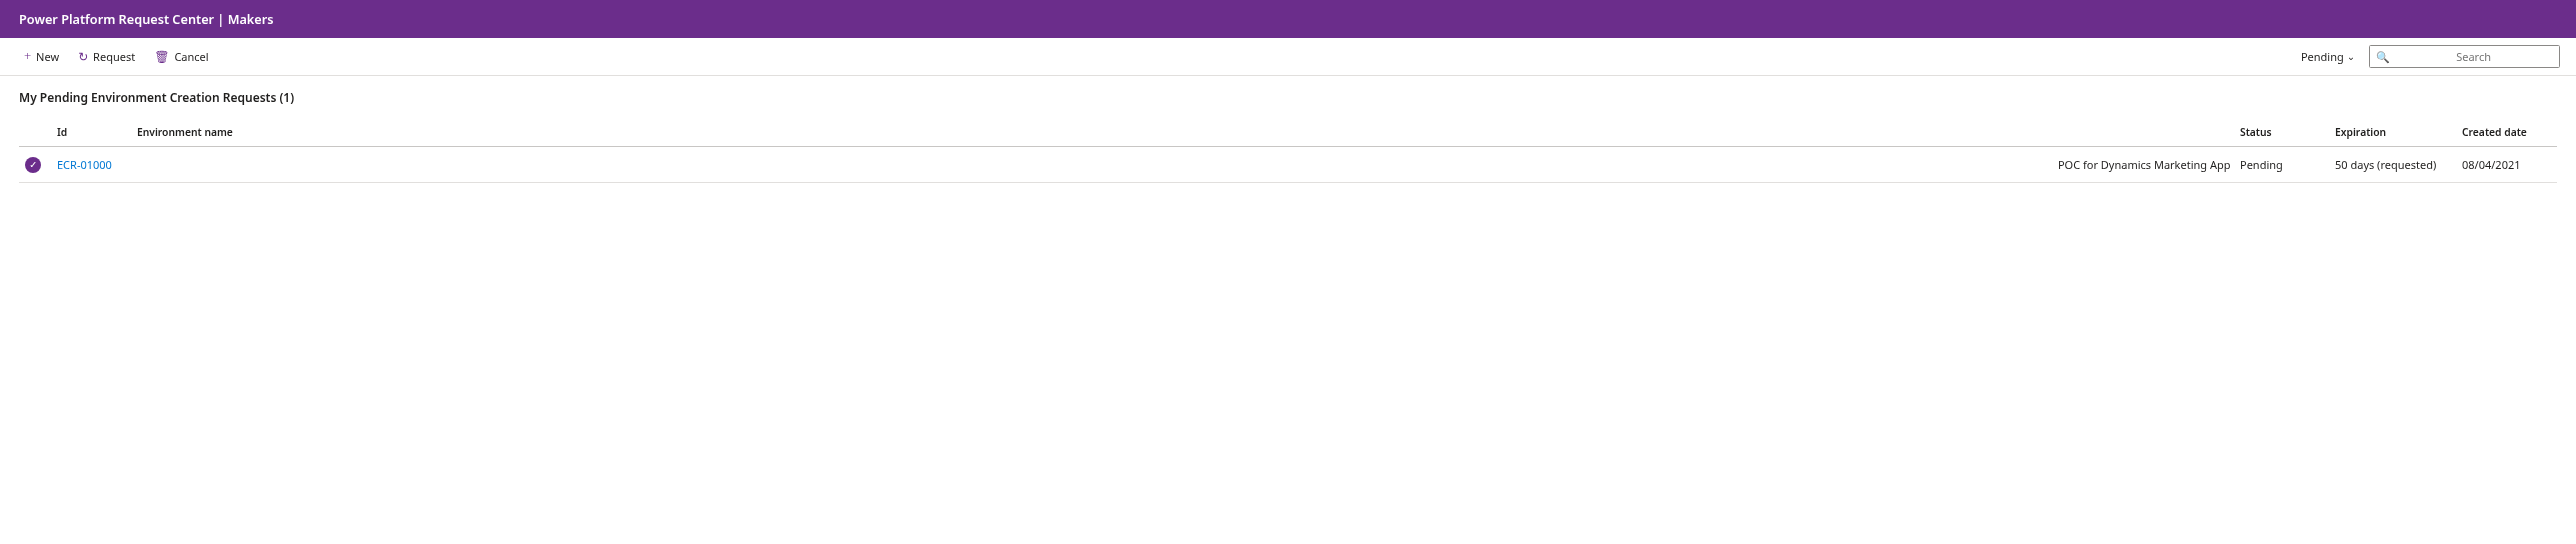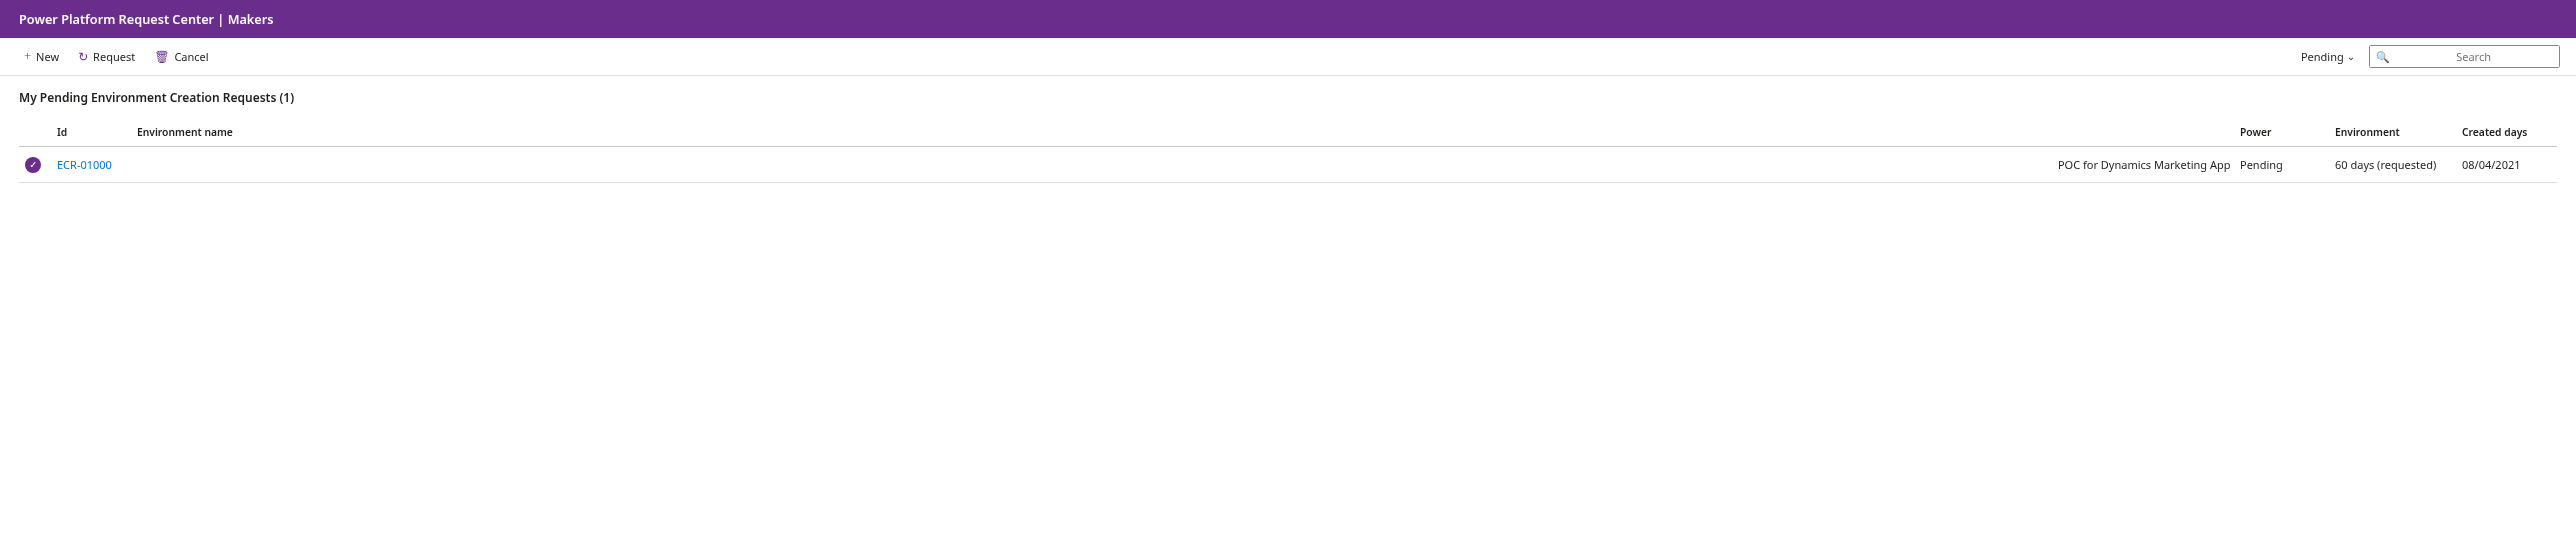--- a/index.html
+++ b/index.html
@@ -276,46 +276,46 @@
     <thead>
       <tr>
         <th class="row-selector-cell"></th>
         <th class="col-id">
           <span>Id</span>
         </th>
         <th class="col-env-name">
           <span>Environment name</span>
         </th>
         <th class="col-status">
-          <span>Power</span>
+          <span>Status</span>
         </th>
         <th class="col-expiration">
-          <span>Environment</span>
+          <span>Expiration</span>
         </th>
         <th class="col-created">
-          <span>Created days</span>
+          <span>Created date</span>
         </th>
       </tr>
     </thead>
     <tbody>
       <tr class="table-row">
         <td class="row-selector-cell">
           <span class="checked-icon">✓</span>
         </td>
         <td class="col-id">
           <a class="link-text">ECR-01000</a>
         </td>
         <td class="col-env-name">
           <span>POC for Dynamics Marketing App</span>
         </td>
         <td class="col-status">
           <span>Pending</span>
         </td>
         <td class="col-expiration">
-          <span>60 days (requested)</span>
+          <span>50 days (requested)</span>
         </td>
         <td class="col-created">
           <span>08/04/2021</span>
         </td>
       </tr>
     </tbody>
   </table>
 
 </div>
 

